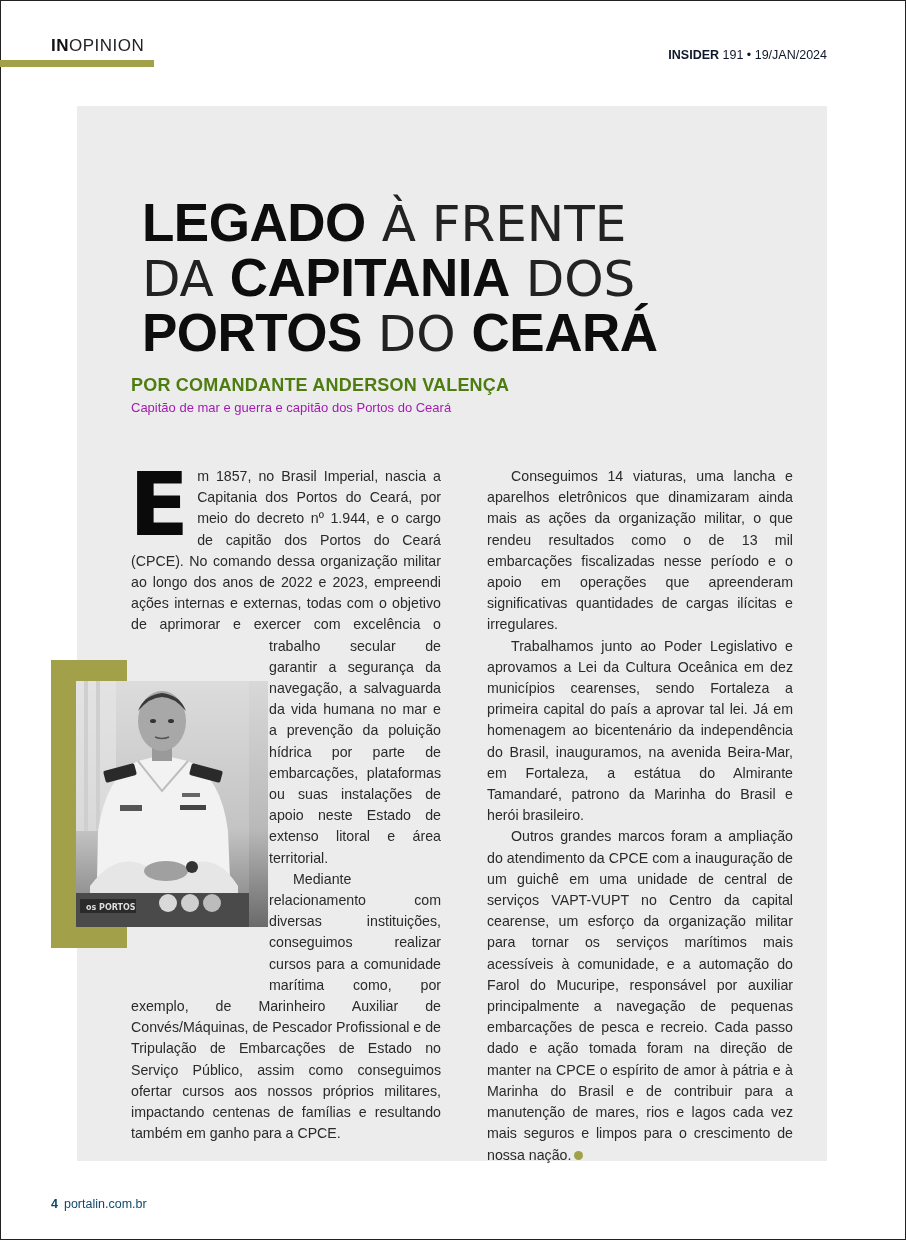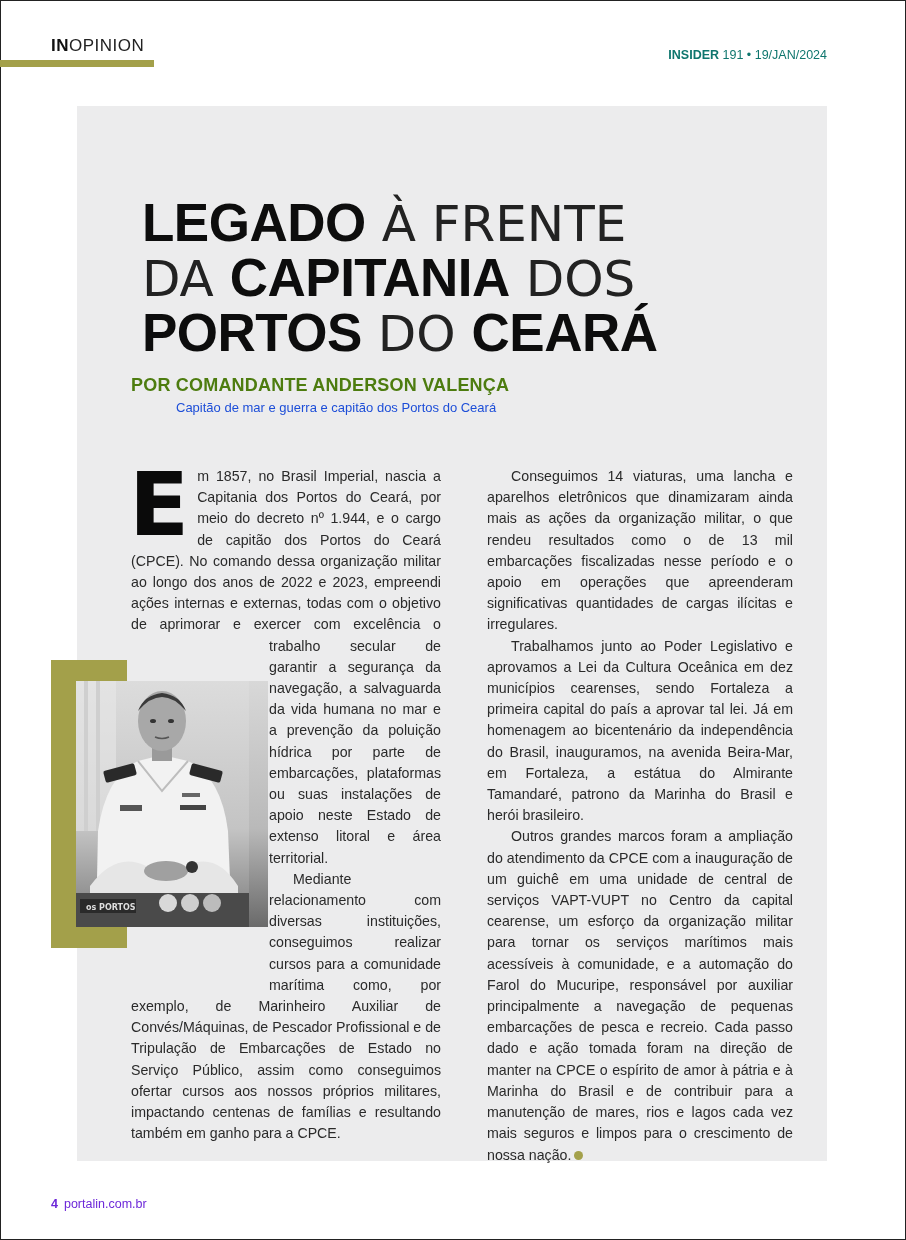--- a/index.html
+++ b/index.html
@@ -5,47 +5,47 @@
   * { box-sizing: border-box; margin: 0; padding: 0; }
   html, body { width: 906px; height: 1240px; background: #ffffff; overflow: hidden; }
   body { position: relative; font-family: "Liberation Sans", "DejaVu Sans", sans-serif; color: #1a1a1a; }
   .page-border { position: absolute; left: 0; top: 0; width: 906px; height: 1240px; border: 1px solid #222; pointer-events: none; }
 
   .section-label { position: absolute; left: 51px; top: 36px; font-size: 17px; letter-spacing: 0.5px; color: #111; }
   .section-label .bold { font-weight: 700; }
   .section-label .light { font-weight: 400; color: #222; }
   .section-bar { position: absolute; left: 0; top: 60px; width: 154px; height: 7px; background: #a3a04a; }
 
-  .issue-line { position: absolute; right: 79px; top: 48px; font-size: 12.5px; color: #0f766e; }
+  .issue-line { position: absolute; right: 79px; top: 48px; font-size: 12.5px; color: #0f172a; }
   .issue-line .bold { font-weight: 700; }
 
   .panel { position: absolute; left: 77px; top: 106px; width: 750px; height: 1055px; background: #ececed; }
 
   .headline { position: absolute; left: 142px; top: 196px; width: 560px; font-size: 53px; line-height: 54px; letter-spacing: -0.5px; color: #0d0d0d; text-transform: uppercase; }
   .headline .b { font-weight: 700; }
   .headline .l { font-weight: 400; font-family: "DejaVu Sans", sans-serif; font-size: 50px; letter-spacing: 0; color: #222; -webkit-text-stroke: 0; }
 
   .byline { position: absolute; left: 131px; top: 375px; font-size: 18px; font-weight: 700; color: #4d7c0f; letter-spacing: 0.2px; }
-  .byline-role { position: absolute; left: 131px; top: 400px; font-size: 13px; color: #1d4ed8; margin-left: 45px; }
+  .byline-role { position: absolute; left: 131px; top: 400px; font-size: 13px; color: #a21caf; }
 
   .col { position: absolute; font-size: 14.2px; line-height: 21.2px; color: #2a2a2a; text-align: justify; }
   .col p { text-indent: 24px; }
   .col p.noindent { text-indent: 0; }
   .col-left { left: 131px; top: 466px; width: 310px; }
   .col-right { left: 487px; top: 466px; width: 306px; }
 
   .dropcap { float: left; font-size: 88px; line-height: 66px; font-weight: 700; color: #0a0a0a; margin: 6px 8px 0 -2px; height: 78px; font-family: "DejaVu Sans", sans-serif; }
 
   .photo-frame-bar { position: absolute; left: 51px; top: 660px; width: 76px; height: 288px; background: #a3a04a; }
   .photo { position: absolute; left: 76px; top: 681px; width: 192px; height: 246px; overflow: hidden; background: linear-gradient(180deg, #d8d8d8 0%, #b9b9b9 60%, #6a6a6a 100%); }
 
   .end-mark { display: inline-block; width: 9px; height: 9px; border-radius: 50%; background: #a3a04a; vertical-align: middle; margin-left: 3px; position: relative; }
   .end-mark::after { content: "+"; position: absolute; left: 0; top: -3px; width: 9px; text-align: center; color: #ececed; font-size: 9px; font-weight: 700; }
 
-  .footer { position: absolute; left: 51px; top: 1197px; font-size: 12.5px; color: #6d28d9; }
+  .footer { position: absolute; left: 51px; top: 1197px; font-size: 12.5px; color: #0c4a6e; }
   .footer .num { font-weight: 700; margin-right: 6px; }
 </style>
 </head>
 <body>
 
 <div class="page-border"></div>
 
 <div class="section-label">
   <span class="bold">IN</span><span class="light">OPINION</span>
 </div>

